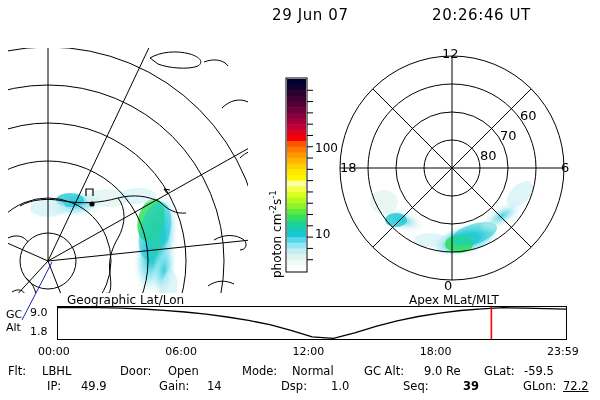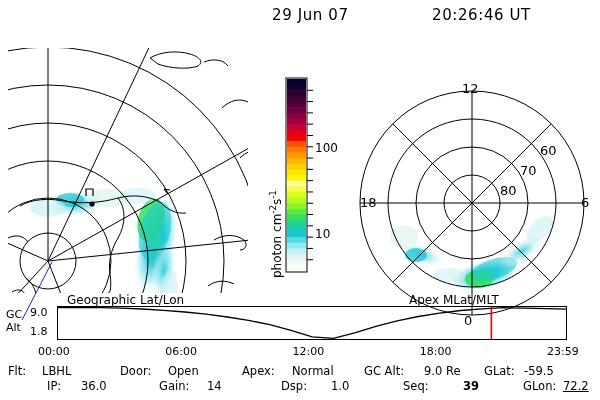--- a/index.html
+++ b/index.html
@@ -156,21 +156,21 @@
           <line x1="25" x2="31" y1="149.82352941176472" y2="149.82352941176472"></line>
           <line x1="25" x2="31" y1="161.11764705882354" y2="161.11764705882354"></line>
           <line x1="25" x2="31" y1="172.41176470588238" y2="172.41176470588238"></line>
           <line x1="25" x2="31" y1="183.7058823529412" y2="183.7058823529412"></line>
         </g>
       <text x="33" y="76" font-size="12" font-family="DejaVu Sans, sans-serif">100</text>
       <text x="33" y="162" font-size="12" font-family="DejaVu Sans, sans-serif">10</text>
     </svg>
   </div>
 
-  <div class="abs" style="left:344px;top:44px;width:256px;height:250px;margin-top:35px;">
+  <div class="abs" style="left:324px;top:44px;width:256px;height:250px;">
     <svg width="256" height="250" viewBox="0 0 256 250">
       <defs>
         <clipPath id="dclip">
             <circle cx="128" cy="124" r="112"></circle>
           </clipPath>
         <radialGradient id="dA" cx="50%" cy="50%" r="50%">
           <stop offset="0%" stop-color="#33e05e" stop-opacity=".95"></stop>
           <stop offset="40%" stop-color="#19c6d4" stop-opacity=".85"></stop>
           <stop offset="75%" stop-color="#93e7f2" stop-opacity=".55"></stop>
           <stop offset="100%" stop-color="#eefaf6" stop-opacity="0"></stop>
@@ -237,30 +237,30 @@
       <div class="abs small" style="left: 292.5px; top: 345px;">12:00</div>
       <div class="abs small" style="left: 419.75px; top: 345px;">18:00</div>
       <div class="abs small" style="left: 547px; top: 345px;">23:59</div>
     </div>
 
   <div id="status-row1" class="abs" style="left:0;top:364px;width:532px;height:14px;">
       <div class="abs status" style="left: 8px; top: 0px;">Flt:</div>
       <div class="abs status" style="left: 42px; top: 0px;">LBHL</div>
       <div class="abs status" style="left: 120px; top: 0px;">Door:</div>
       <div class="abs status" style="left: 168px; top: 0px;">Open</div>
-      <div class="abs status" style="left: 242px; top: 0px;">Apex:</div>
+      <div class="abs status" style="left: 242px; top: 0px;">Mode:</div>
       <div class="abs status" style="left: 292px; top: 0px;">Normal</div>
       <div class="abs status" style="left: 364px; top: 0px;">GC Alt:</div>
       <div class="abs status" style="left: 424px; top: 0px;">9.0 Re</div>
       <div class="abs status" style="left: 484px; top: 0px;">GLat:</div>
       <div class="abs status" style="left: 524px; top: 0px;">-59.5</div>
     </div>
   <div id="status-row2" class="abs" style="left:0;top:379px;width:600px;height:14px;margin-left:39px;">
       <div class="abs status" style="left: 8px; top: 0px;">IP:</div>
-      <div class="abs status" style="left: 42px; top: 0px;">36.0</div>
+      <div class="abs status" style="left: 42px; top: 0px;">49.9</div>
       <div class="abs status" style="left: 120px; top: 0px;">Gain:</div>
       <div class="abs status" style="left: 168px; top: 0px;">14</div>
       <div class="abs status" style="left: 242px; top: 0px;">Dsp:</div>
       <div class="abs status" style="left: 292px; top: 0px;">1.0</div>
       <div class="abs status" style="left: 364px; top: 0px;">Seq:</div>
       <div class="abs status" style="left: 424px; top: 0px; font-weight: bold;">39</div>
       <div class="abs status" style="left: 484px; top: 0px;">GLon:</div>
       <div class="abs status" style="left: 524px; top: 0px; text-decoration: underline;">72.2</div>
     </div>
 

